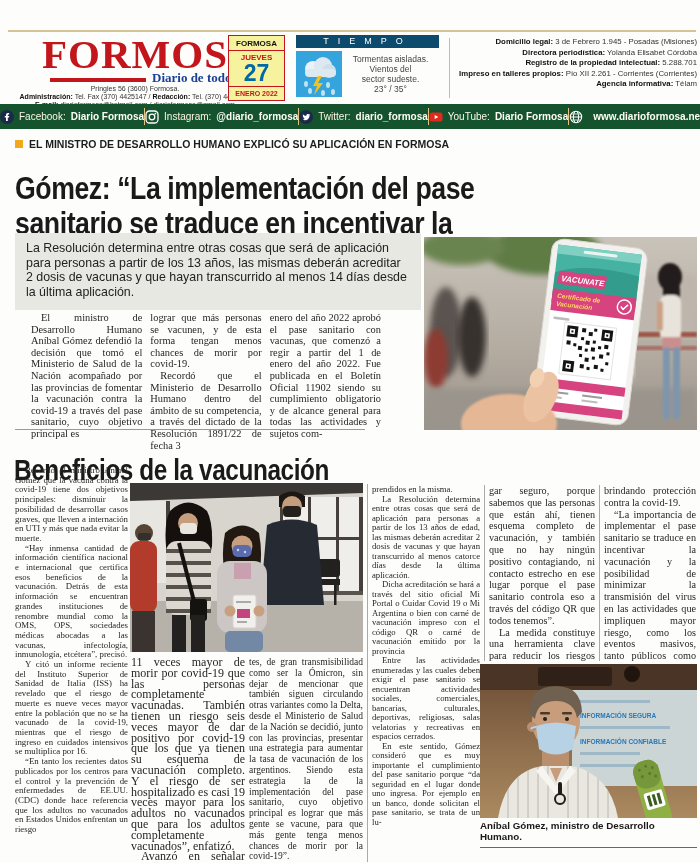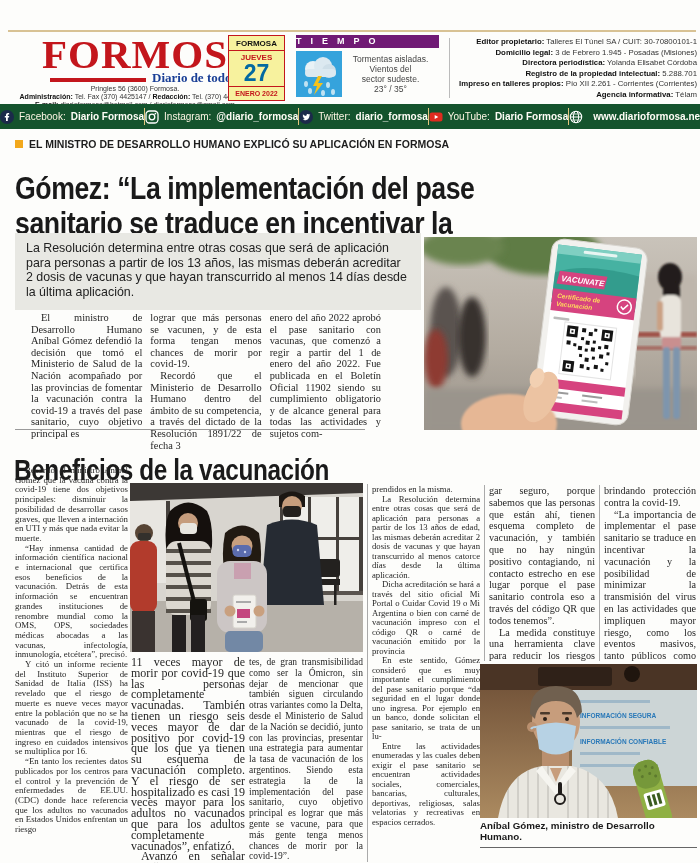--- a/index.html
+++ b/index.html
@@ -19,22 +19,22 @@
   
   .datebox{position:absolute;left:228px;top:35px;width:57px;height:66px;background:#f7f29e;
         border:1.5px solid #c3161c;box-sizing:border-box;text-align:center;
         font-family:"Liberation Sans",sans-serif;}
   .datebox .dpaper{font-size:8px;font-weight:bold;color:#111;margin-top:3px;border-bottom:1px solid #c3161c;padding-bottom:2px;}
   .datebox .dday{font-size:8px;font-weight:bold;color:#c3161c;margin-top:2px;}
   .datebox .dnum{font-size:23px;font-weight:bold;color:#0369a1;line-height:22px;border-bottom:1px solid #c3161c;padding-bottom:2px;}
   .datebox .dmy{font-size:7px;font-weight:bold;color:#c3161c;margin-top:3px;}
   
   .weather{position:absolute;left:296px;top:35px;width:143px;height:66px;font-family:"Liberation Sans",sans-serif;}
-  .weather-title{background:#701a75;color:#fff;font-weight:bold;font-size:9px;letter-spacing:9px;
-        text-align:left;height:13px;line-height:13px;}
+  .weather-title{background:#0c4a6e;color:#fff;font-weight:normal;font-size:9px;letter-spacing:9px;
+        text-align:center;height:13px;line-height:13px;}
   .weather-body{display:flex;height:53px;}
   .weather-icon{width:46px;height:46px;margin-top:3px;}
   .weather-text{flex:1;text-align:center;font-size:8.5px;line-height:10px;color:#444;padding-top:6px;}
   .hdr-vline{position:absolute;left:449px;top:38px;width:1px;height:60px;background:#bbb;}
   
   .editorial{position:absolute;left:455px;top:37px;width:242px;text-align:right;
         font-family:"Liberation Sans",sans-serif;font-size:7.8px;line-height:10.6px;color:#333;white-space:nowrap;}
   .editorial b{color:#111;}
   
   .social{position:absolute;left:0;top:104px;width:700px;height:25px;background:#14532d;
@@ -129,21 +129,20 @@
         <div>Vientos del</div>
         <div>sector sudeste.</div>
         <div>23° / 35°</div>
       </div>
     </div>
   </div>
 
   <div class="hdr-vline"></div>
 
   <div class="editorial">
-    <div><b>Editor propietario:</b><span> Talleres El Túnel SA / CUIT: 30-70800101-1</span></div>
     <div><b>Domicilio legal:</b><span> 3 de Febrero 1.945 - Posadas (Misiones)</span></div>
     <div><b>Directora periodística:</b><span> Yolanda Elisabet Córdoba</span></div>
     <div><b>Registro de la propiedad intelectual:</b><span> 5.288.701</span></div>
     <div><b>Impreso en talleres propios:</b><span> Pío XII 2.261 - Corrientes (Corrientes)</span></div>
     <div><b>Agencia informativa:</b><span> Télam</span></div>
   </div>
 
   <div class="social">
     <div class="social-seg">
       <svg class="soc-ic" viewBox="0 0 14 14">
@@ -402,22 +401,22 @@
   </div>
   <div class="bcol col" id="bcol3">
     <p class="ni">tes, de gran transmisibilidad como ser la Ómicron, sin dejar de mencionar que también siguen circulando otras variantes como la Delta, desde el Ministerio de Salud de la Nación se decidió, junto con las provincias, presentar una estrategia para aumentar la tasa de vacunación de los argentinos. Siendo esta estrategia la de la implementación del pase sanitario, cuyo objetivo principal es lograr que más gente se vacune, para que más gente tenga menos chances de morir por la covid-19”.</p>
   </div>
 
   <div class="vrule" id="vr1"></div>
   <div class="bcol col" id="bcol4">
     <p class="ni">prendidos en la misma.</p>
     <p>La Resolución determina entre otras cosas que será de aplicación para personas a partir de los 13 años de edad, las mismas deberán acreditar 2 dosis de vacunas y que hayan transcurrido al menos catorce días desde la última aplicación.</p>
     <p>Dicha acreditación se hará a través del sitio oficial Mi Portal o Cuidar Covid 19 o Mi Argentina o bien con carné de vacunación impreso con el código QR o carné de vacunación emitido por la provincia</p>
+    <p>Entre las actividades enumeradas y las cuales deben exigir el pase sanitario se encuentran actividades sociales, comerciales, bancarias, culturales, deportivas, religiosas, salas velatorias y recreativas en espacios cerrados.</p>
     <p>En este sentido, Gómez consideró que es muy importante el cumplimiento del pase sanitario porque “da seguridad en el lugar donde uno ingresa. Por ejemplo en un banco, donde solicitan el pase sanitario, se trata de un lu-</p>
-    <p>Entre las actividades enumeradas y las cuales deben exigir el pase sanitario se encuentran actividades sociales, comerciales, bancarias, culturales, deportivas, religiosas, salas velatorias y recreativas en espacios cerrados.</p>
   </div>
   <div class="vrule" id="vr2"></div>
   <div class="bcol col" id="bcol5">
     <p class="ni">gar seguro, porque sabemos que las personas que están ahí, tienen esquema completo de vacunación, y también que no hay ningún positivo contagiando, ni contacto estrecho en ese lugar porque el pase sanitario controla eso a través del código QR que todos tenemos”.</p>
     <p>La medida constituye una herramienta clave para reducir los riesgos epidemiológicos y seguir</p>
   </div>
   <div class="vrule" id="vr3"></div>
   <div class="bcol col" id="bcol6">
     <p class="ni">brindando protección contra la covid-19.</p>
     <p>“La importancia de implementar el pase sanitario se traduce en incentivar la vacunación y la posibilidad de minimizar la transmisión del virus en las actividades que impliquen mayor riesgo, como los eventos masivos, tanto públicos como privados, en espacios abiertos y cerrados”, insistió el funcionario.</p>

